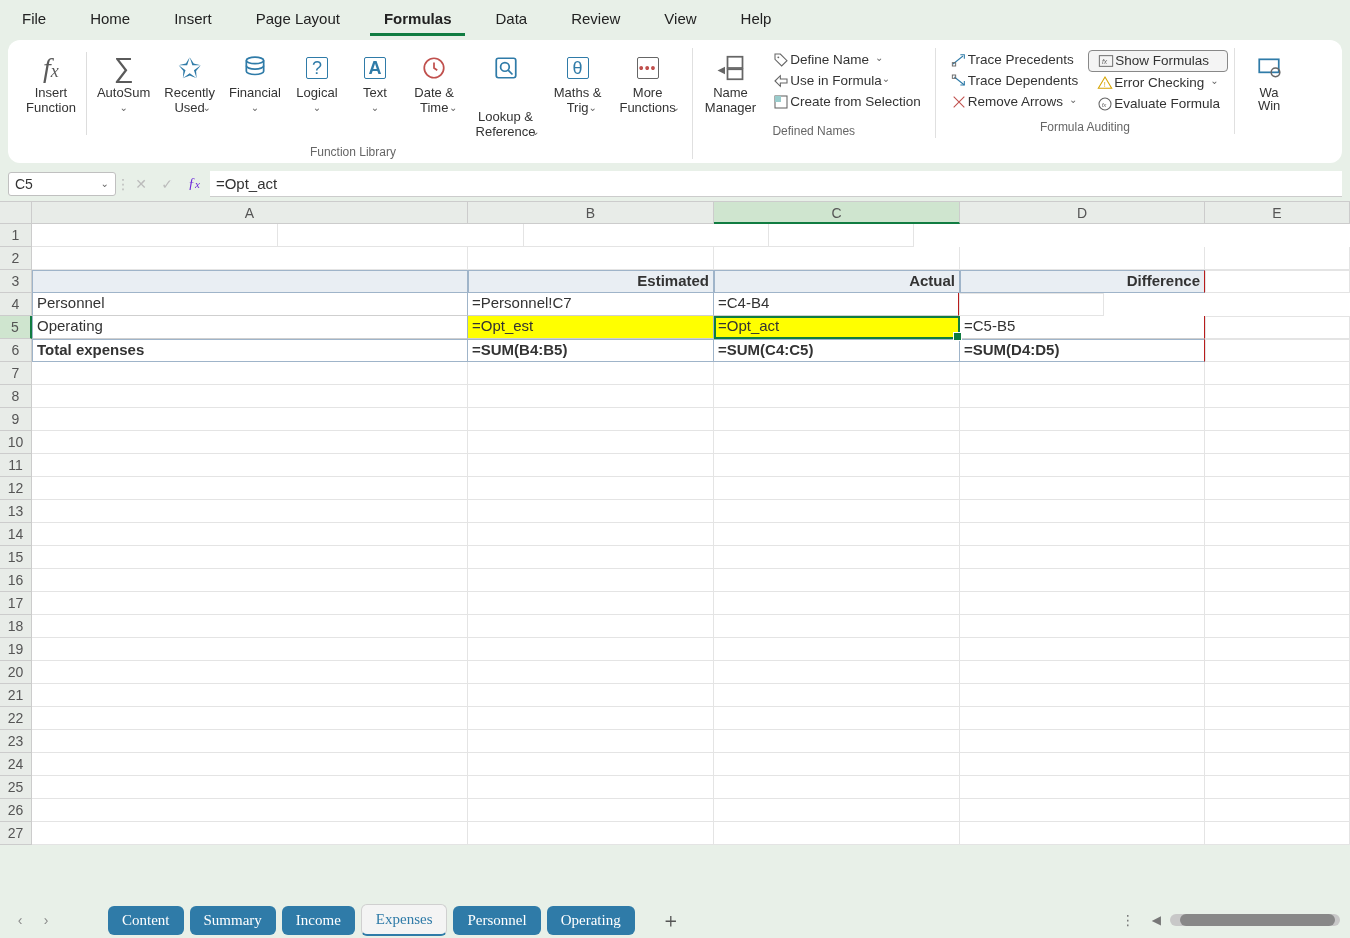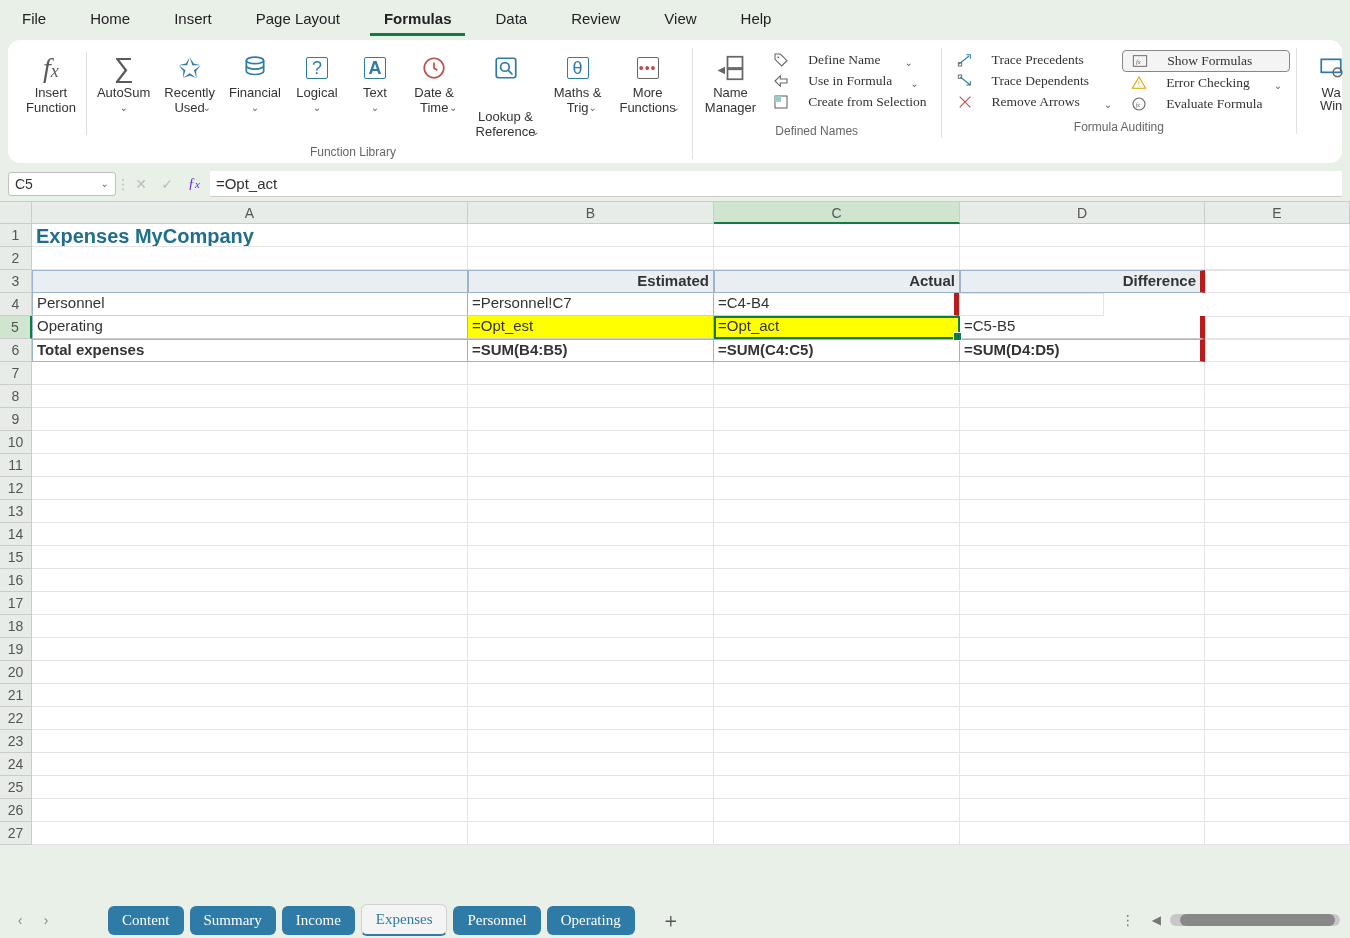--- a/index.html
+++ b/index.html
@@ -92,28 +92,27 @@
   color: #333;
   white-space: nowrap;
 }
 .ribbon-btn-large .chev {
   font-size: 10px;
   color: #666;
   margin-top: 1px;
 }
 .ribbon-btn-small {
   display: flex;
-  align-items: flex-end;
-  gap: 18px;
+  align-items: flex-start;
+  gap: 0;
   padding: 2px 8px;
   font-size: 13.5px;
   cursor: pointer;
   border-radius: 4px;
   white-space: nowrap;
-  font-family: Liberation Serif, serif;
 }
 .ribbon-btn-small.active {
   border: 1px solid #888;
   background: #f4f4f4;
 }
 .ribbon-btn-small .mini-icon { width: 18px; display:inline-flex; justify-content:center; }
 .sep-v { width:1px; background:#ddd; align-self:stretch; margin: 4px 2px; }
 
 
 .formula-bar {
@@ -220,21 +219,21 @@
 
 .title-cell { color: #1f6e8c; font-size: 20px; font-weight: 600; }
 .hdr-row .cell { background: #e9eef3; font-weight: 700; text-align: right; border: 1px solid #9fb4c9; }
 .hdr-row .cell.wA { text-align: left; }
 .data-row .cell.wA { border-left: 1px solid #9fb4c9; }
 .data-row .cell { border-right: 1px solid #9fb4c9; border-bottom: 1px solid #cfcfcf; }
 .data-row .cell.wA { }
 .highlight { background: #ffff00; }
 .total-row .cell { font-weight: 700; border-top: 1px solid #9fb4c9; border-bottom: 1px solid #9fb4c9; border-right: 1px solid #9fb4c9; }
 .total-row .cell.wA { border-left: 1px solid #9fb4c9; }
-.cell.wD.bound { border-right: 5px solid #b91c1c; }
+.cell.wD.bound { border-right: 1px solid #b91c1c; }
 .hdr-row .cell.wE, .data-row .cell.wE, .total-row .cell.wE { border:1px solid #e4e4e4; background:#fff; font-weight:normal; }
 
 .sel-box {
   position: absolute;
   border: 2px solid #107c41;
   pointer-events: none;
 }
 .sel-box::after {
   content: "";
   position: absolute;
@@ -548,21 +547,20 @@
     <div class="col-h" style="width:436px;">A</div>
     <div class="col-h" style="width:246px;">B</div>
     <div class="col-h sel" style="width:246px;">C</div>
     <div class="col-h" style="width:245px;">D</div>
     <div class="col-h" style="width:145px;">E</div>
   </div>
 
   <div class="rows">
     <div class="row">
       <div class="row-h">1</div>
-      <div class="cell wA title-cell">Expenses MyCompany</div>
       <div class="cell wB"></div>
       <div class="cell wC"></div>
       <div class="cell wD"></div>
       <div class="cell wE"></div>
     </div>
     <div class="row">
       <div class="row-h">2</div>
       <div class="cell wA"></div>
         <div class="cell wB"></div>
         <div class="cell wC"></div>

